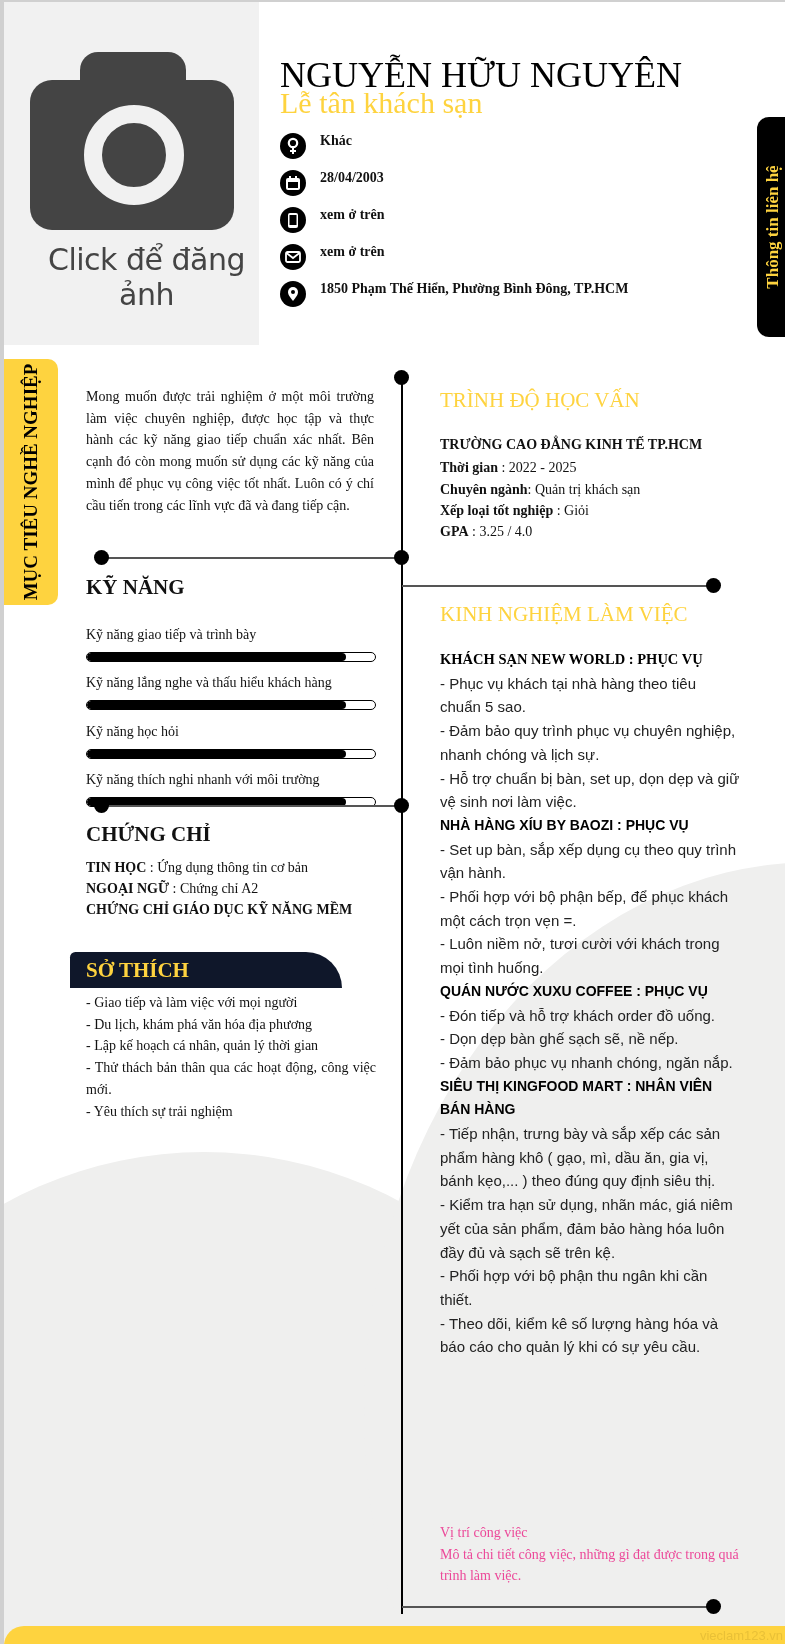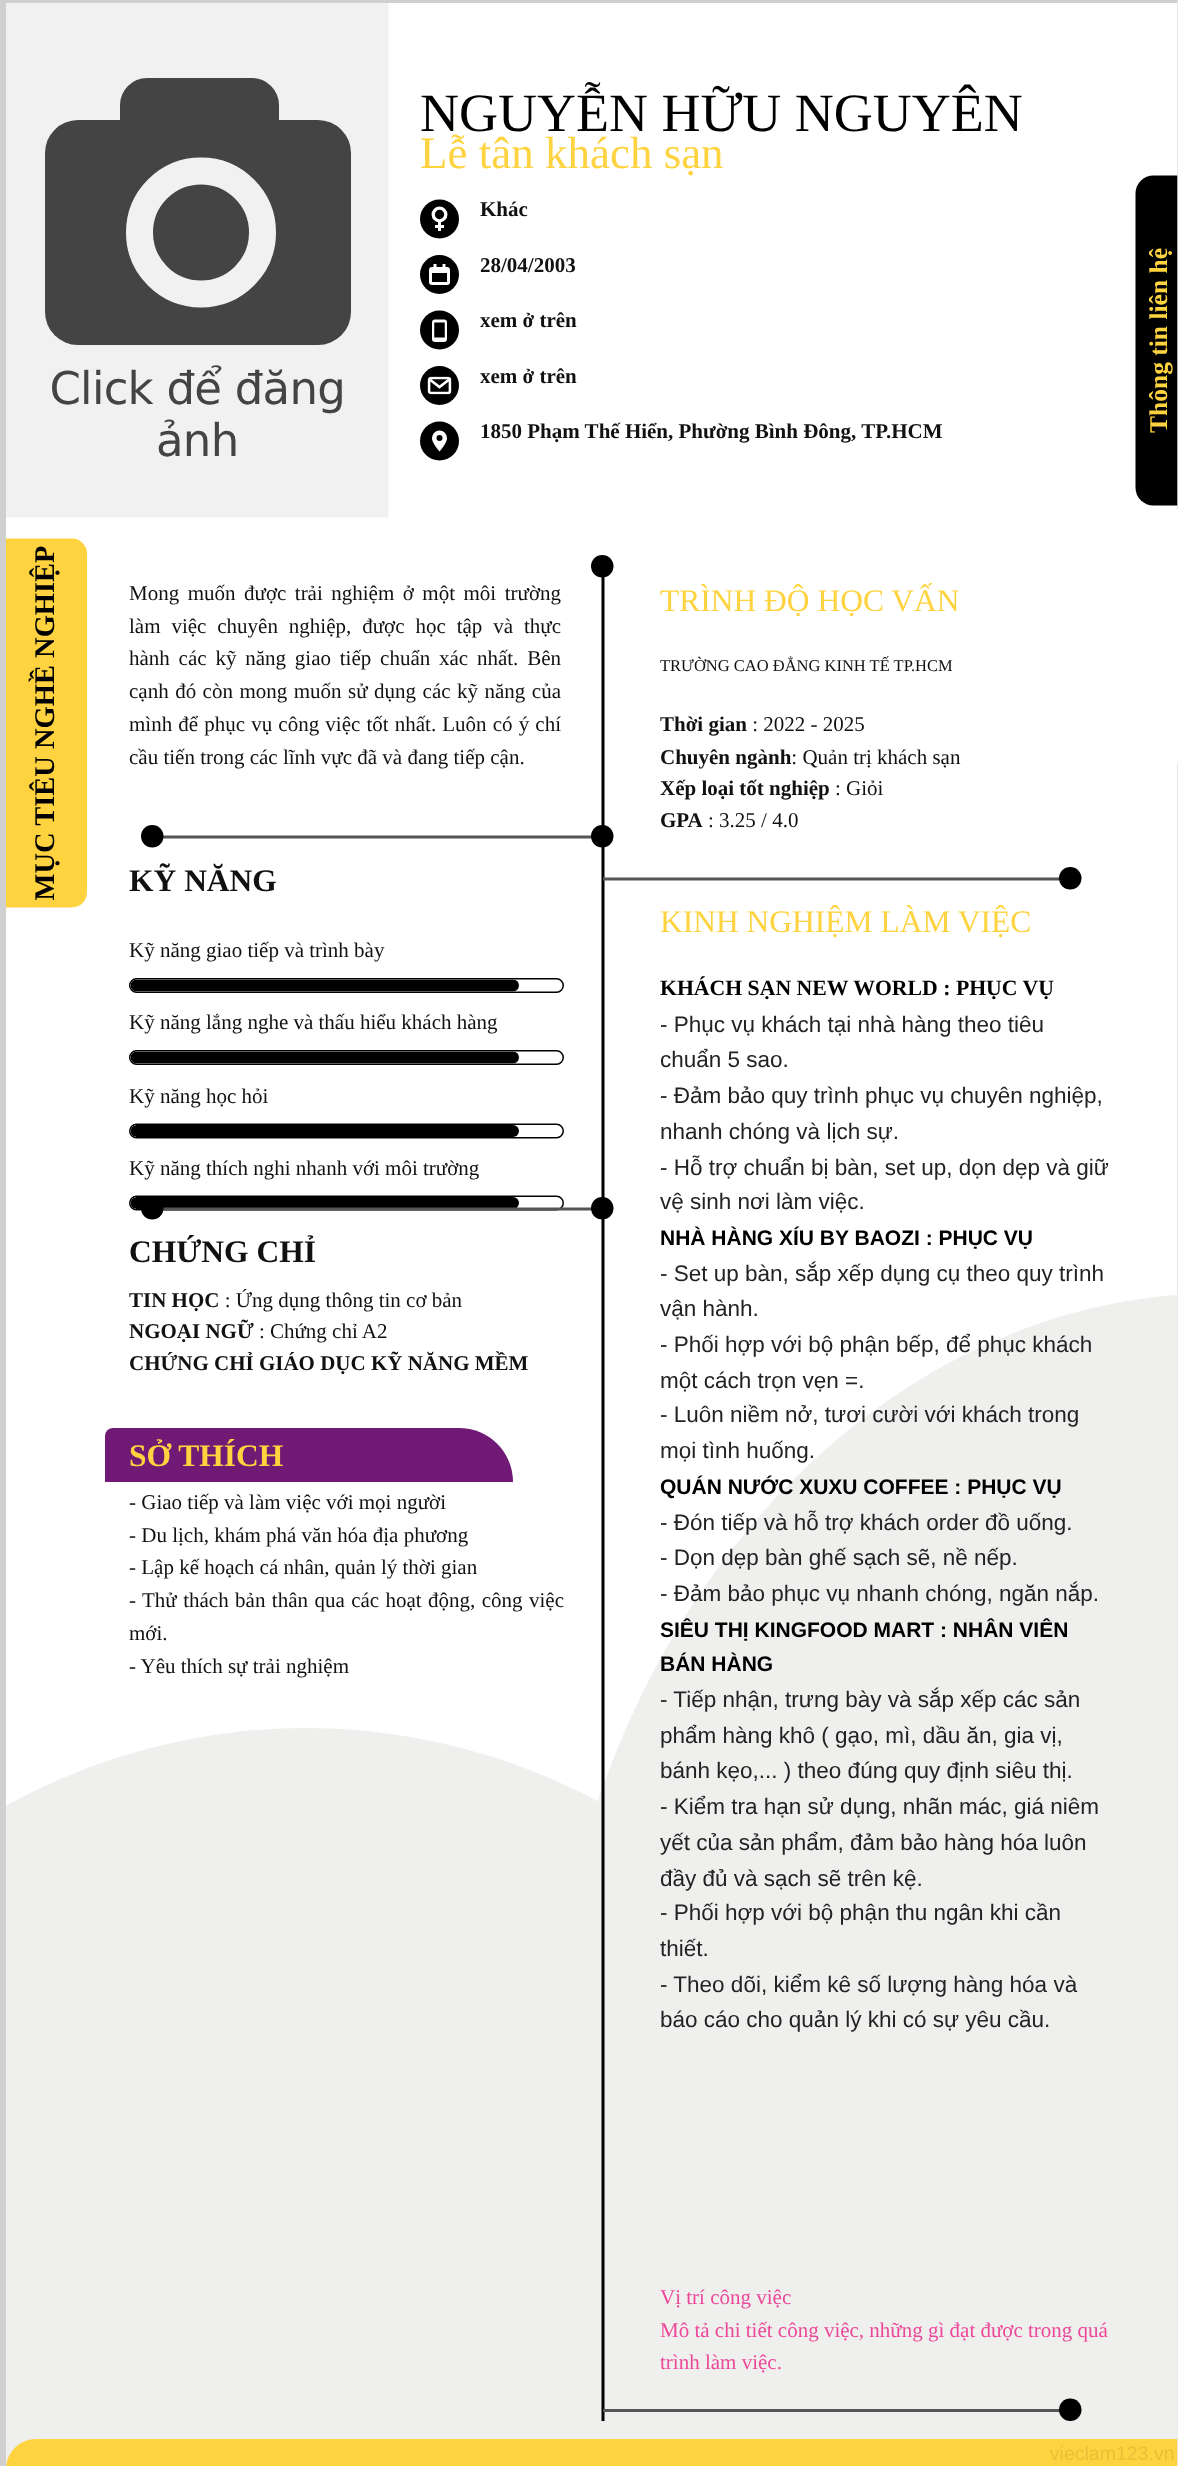--- a/index.html
+++ b/index.html
@@ -4,42 +4,42 @@
 <style>
   html, body { margin:0; padding:0; }
   body { width:785px; height:1644px; position:relative; overflow:hidden; background:#d0d0d0; font-family:"Liberation Serif", serif; color:#111; }
   .page { position:absolute; left:4px; top:2px; width:781px; height:1642px; background:#fff; overflow:hidden; }
   .bg-circle-left { position:absolute; left:-230px; top:1150px; width:860px; height:900px; border-radius:50%; background:#efefee; }
   .bg-circle-right { position:absolute; left:360px; top:860px; width:900px; height:1100px; border-radius:50%; background:#efefee; }
   .photo { position:absolute; left:0; top:0; width:255px; height:343px; background:#f1f1f1; }
   .camera-body { position:absolute; left:26px; top:78px; width:204px; height:150px; background:#444; border-radius:22px; }
   .camera-top { position:absolute; left:76px; top:50px; width:106px; height:40px; background:#444; border-radius:18px 18px 0 0; }
   .camera-ring { position:absolute; left:80px; top:103px; width:100px; height:100px; border-radius:50%; background:#444; border:18px solid #f1f1f1; box-sizing:border-box; }
-  .photo-label { position:absolute; left:0; top:240px; width:255px; text-align:center; font-family:"DejaVu Sans", sans-serif; font-size:30px; color:#444; letter-spacing:-0.5px; }
+  .photo-label { position:absolute; left:15px; top:240px; width:255px; text-align:center; font-family:"DejaVu Sans", sans-serif; font-size:30px; color:#444; letter-spacing:-0.5px; }
   .name { position:absolute; left:276px; top:52px; font-size:36px; font-weight:normal; color:#000; white-space:nowrap; }
   .title { position:absolute; left:276px; top:84px; font-size:30px; color:#fed33f; white-space:nowrap; }
   .contact { position:absolute; left:276px; }
   .contact-row { position:absolute; left:0; height:26px; display:flex; white-space:nowrap; }
   .cicon { width:26px; height:26px; border-radius:50%; background:#000; display:flex; align-items:center; justify-content:center; margin-right:14px; }
   .contact-text { font-size:14px; font-weight:bold; }
   .side-tab { position:absolute; left:753px; top:115px; width:32px; height:220px; background:#000; border-radius:12px 0 0 12px; }
   .side-tab span { position:absolute; left:50%; top:50%; transform:translate(-50%,-50%) rotate(-90deg); white-space:nowrap; color:#fed33f; font-size:17px; font-weight:bold; }
   .left-tab { position:absolute; left:0; top:357px; width:54px; height:246px; background:#fed33f; border-radius:0 10px 10px 0; }
   .left-tab span { position:absolute; left:50%; top:50%; transform:translate(-50%,-50%) rotate(-90deg); white-space:nowrap; color:#000; font-size:19px; font-weight:bold; }
   .objective { position:absolute; left:82px; top:384px; width:288px; font-size:14px; line-height:21.7px; text-align:justify; }
   .vline { position:absolute; left:397px; top:372px; width:2px; height:1240px; background:#000; }
   .hline { position:absolute; height:1.5px; background:#555; }
   .dot { position:absolute; width:15px; height:15px; border-radius:50%; background:#000; }
   .sec-head { position:absolute; font-size:21px; font-weight:bold; white-space:nowrap; }
   .skill { position:absolute; left:82px; width:290px; }
   .skill-label { font-size:14px; height:22px; line-height:22px; white-space:nowrap;margin-top:16px; }
   .bar { margin-top:6px; height:10px; border:1.5px solid #000; border-radius:6px; box-sizing:border-box; overflow:hidden; }
   .bar-fill { height:100%; background:#000; border-radius:5px; }
   .cert { position:absolute; left:82px; top:855px; font-size:14px; line-height:21px; }
-  .hobby-head { position:absolute; left:66px; top:950px; width:272px; height:36px; background:#701a75; border-radius:6px 40px 0 0; }
+  .hobby-head { position:absolute; left:66px; top:950px; width:272px; height:36px; background:#0f172a; border-radius:6px 40px 0 0; }
   .hobby-head span { position:absolute; left:16px; top:6px; color:#fed33f; font-size:21px; font-weight:bold; }
   .hobbies { position:absolute; left:82px; top:990px; width:290px; font-size:14px; line-height:21.7px; text-align:justify; }
   .edu-head { position:absolute; left:436px; top:386px; font-size:21px; color:#fed33f; white-space:nowrap; }
   .edu { position:absolute; left:436px; top:432px; font-size:14px; line-height:21.3px; }
   .exp-head { position:absolute; left:436px; top:600px; font-size:21px; color:#fed33f; white-space:nowrap; }
   .exp { position:absolute; left:436px; top:646px; width:300px; font-family:"Liberation Sans", sans-serif; font-size:15px; line-height:23.7px; color:#222; }
   .exp .co { font-weight:bold; font-size:14px; color:#000; }
   .exp .co.first { font-family:"Liberation Serif", serif; font-size:14.5px; }
   .placeholder { position:absolute; left:436px; top:1520px; width:300px; font-size:14px; line-height:21.7px; color:#ec4899; }
   .footer { position:absolute; left:0; top:1624px; width:781px; height:20px; background:#fed33f; border-radius:26px 0 0 0; }
@@ -174,21 +174,21 @@
   <div class="hobbies">
     <div>- Giao tiếp và làm việc với mọi người</div>
     <div>- Du lịch, khám phá văn hóa địa phương</div>
     <div>- Lập kế hoạch cá nhân, quản lý thời gian</div>
     <div>- Thử thách bản thân qua các hoạt động, công việc mới.</div>
     <div>- Yêu thích sự trải nghiệm</div>
   </div>
 
   <div class="edu-head">TRÌNH ĐỘ HỌC VẤN</div>
   <div class="edu">
-    <div style="font-weight:normal; font-size:11px; margin-bottom:18px;">TRƯỜNG CAO ĐẲNG KINH TẾ TP.HCM</div>
+    <div style="font-weight:bold; font-size:14px; margin-bottom:2px;">TRƯỜNG CAO ĐẲNG KINH TẾ TP.HCM</div>
     <div><b>Thời gian</b><span> : 2022 - 2025</span></div>
     <div><b>Chuyên ngành</b><span>: Quản trị khách sạn</span></div>
     <div><b>Xếp loại tốt nghiệp</b><span> : Giỏi</span></div>
     <div><b>GPA</b><span> : 3.25 / 4.0</span></div>
   </div>
 
   <div class="exp-head">KINH NGHIỆM LÀM VIỆC</div>
   <div class="exp">
     <div class="co first">KHÁCH SẠN NEW WORLD : PHỤC VỤ</div>
     <div>- Phục vụ khách tại nhà hàng theo tiêu chuẩn 5 sao.</div>

